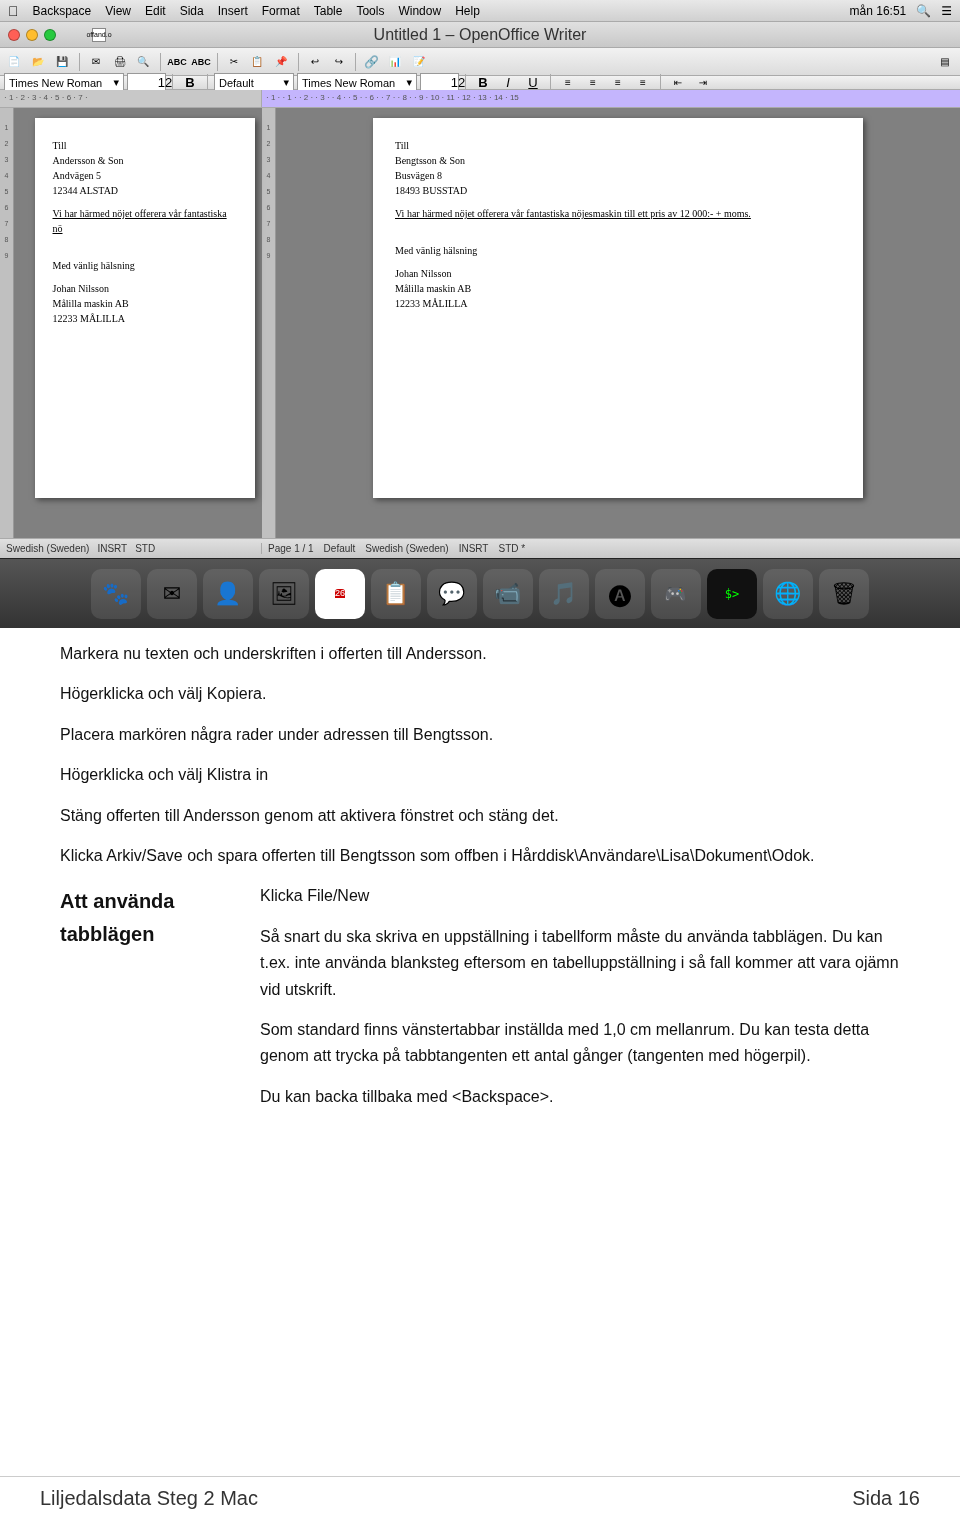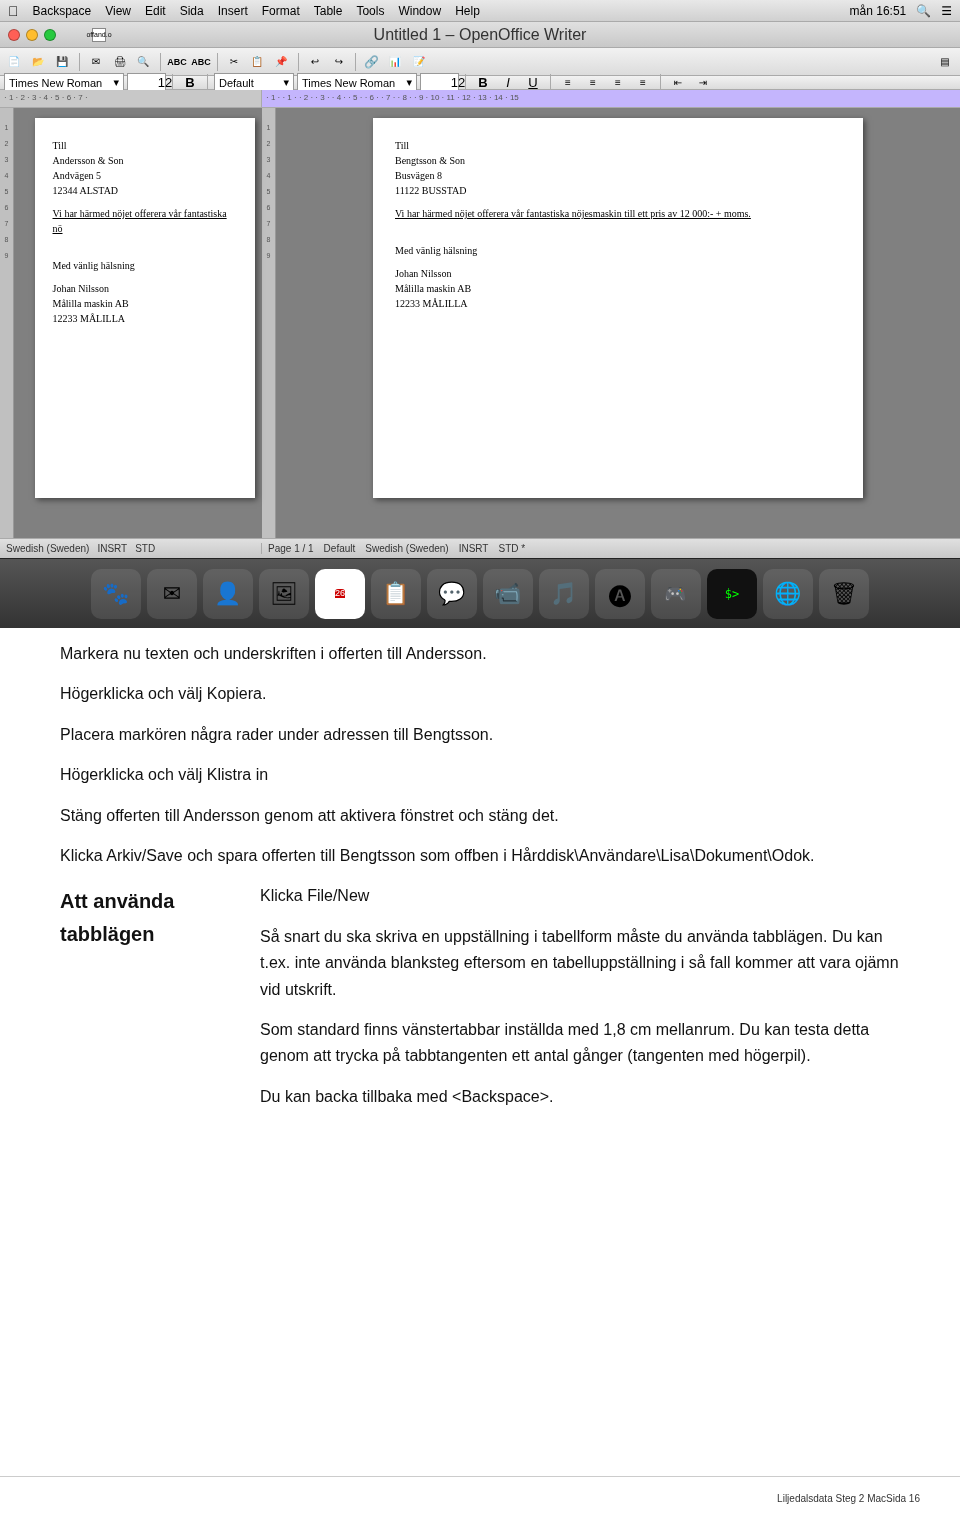--- a/index.html
+++ b/index.html
@@ -295,23 +295,23 @@
     .page-footer {
       position: absolute;
       bottom: 0;
       left: 0;
       right: 0;
       height: 44px;
       background: #fff;
       border-top: 1px solid #ccc;
       display: flex;
       align-items: center;
-      justify-content: flex-end;
+      justify-content: space-between;
       padding: 0 40px;
-      font-size: 10px;
+      font-size: 20px;
       color: #333;
     }
     .vert-ruler {
       width: 14px;
       background: #c0c0c0;
       border-right: 1px solid #999;
       font-size: 7px;
       color: #555;
       display: flex;
       flex-direction: column;
@@ -473,21 +473,21 @@
       <div style="height:16px;font-size:7px;">7</div>
       <div style="height:16px;font-size:7px;">8</div>
       <div style="height:16px;font-size:7px;">9</div>
     </div>
     <div class="doc-panel-right">
       <div class="doc-paper-right">
         <div class="doc-letter-address">
           <p><span>Till</span></p>
           <p><span>Bengtsson &amp; Son</span></p>
           <p><span>Busvägen 8</span></p>
-          <p><span>11122 BUSSTAD</span></p>
+          <p><span>18493 BUSSTAD</span></p>
         </div>
         <div class="doc-body-text">
           <p><span class="underline-text">Vi har härmed nöjet offerera vår fantastiska nöjesmaskin till ett pris av 12 000:- + moms.</span></p>
         </div>
         <div class="doc-greeting">
           <p>Med vänlig hälsning</p>
         </div>
         <div class="doc-signature">
           <p>Johan Nilsson</p>
           <p>Målilla maskin AB</p>
@@ -541,21 +541,21 @@
   <p>Placera markören några rader under adressen till Bengtsson.</p>
   <p>Högerklicka och välj Klistra in</p>
   <p>Stäng offerten till Andersson genom att aktivera fönstret och stäng det.</p>
   <p>Klicka Arkiv/Save och spara offerten till Bengtsson som offben i Hårddisk\Användare\Lisa\Dokument\Odok.</p>
 
   <div class="instruction-section">
     <div class="instruction-side-label">Att använda tabblägen</div>
     <div class="instruction-content">
       <p>Klicka File/New</p>
       <p>Så snart du ska skriva en uppställning i tabellform måste du använda tabblägen. Du kan t.ex. inte använda blanksteg eftersom en tabelluppställning i så fall kommer att vara ojämn vid utskrift.</p>
-      <p>Som standard finns vänstertabbar inställda med 1,8 cm mellanrum. Du kan testa detta genom att trycka på tabbtangenten ett antal gånger (tangenten med högerpil).</p>
+      <p>Som standard finns vänstertabbar inställda med 1,0 cm mellanrum. Du kan testa detta genom att trycka på tabbtangenten ett antal gånger (tangenten med högerpil).</p>
       <p>Du kan backa tillbaka med &lt;Backspace&gt;.</p>
     </div>
   </div>
 </div>
 
 <div style="height:60px;"></div>
 <div class="page-footer">
   <span>Liljedalsdata Steg 2 Mac</span>
   <span>Sida 16</span>
 </div>

